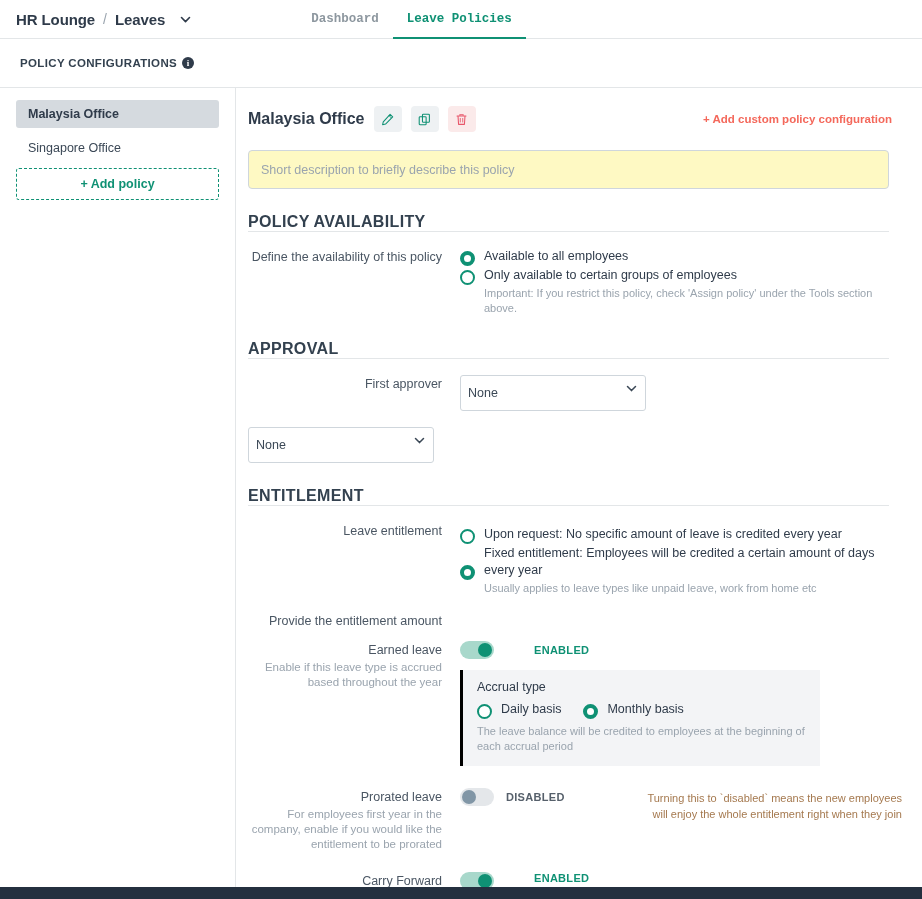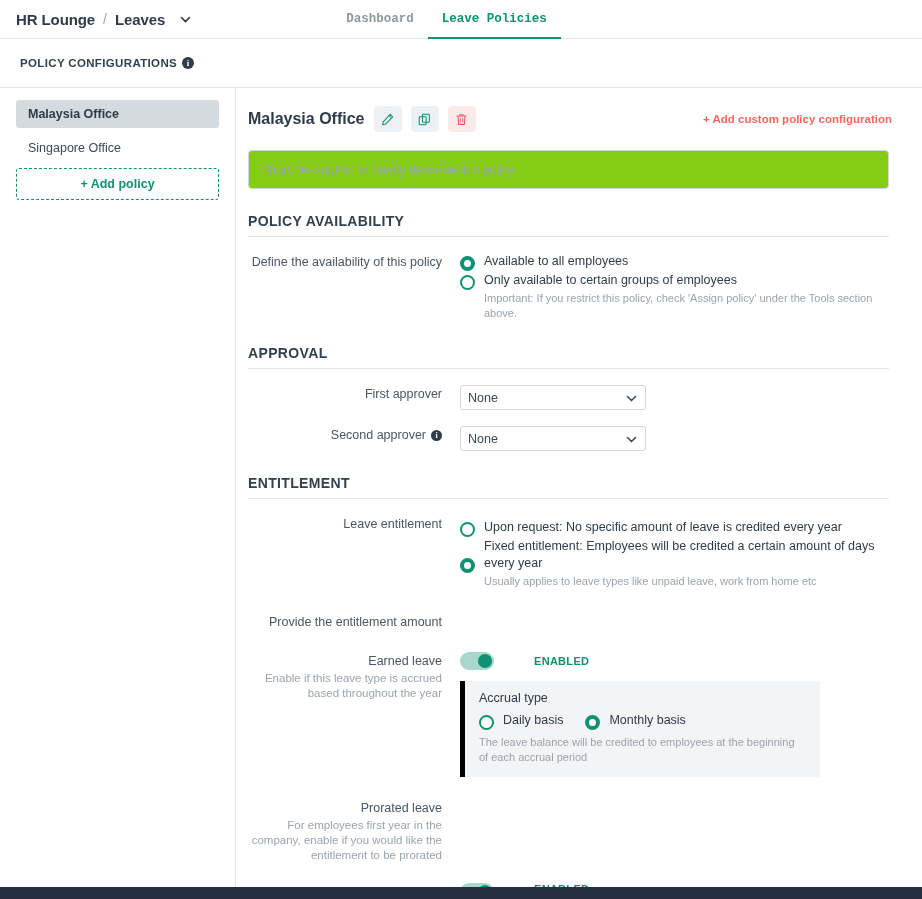--- a/index.html
+++ b/index.html
@@ -10,21 +10,21 @@
     font-family: "Liberation Sans", sans-serif;
     overflow: hidden;
   }
   body { position: relative; }
 
   
   .topbar {
     position: absolute; left: 0; top: 0; width: 922px; height: 39px;
     background: #ffffff;
     border-bottom: 1px solid #e3e6e8;
-    display: flex; align-items: center; gap: 35px;
+    display: flex; align-items: center;
   }
   .breadcrumb {
     display: flex; align-items: center; gap: 8px;
     margin-left: 16px;
   }
   .bc-root {
     font-size: 15px; font-weight: bold; color: #2f3b4a; letter-spacing: -0.1px;
   }
   .bc-sep { font-size: 14px; color: #9aa4ae; }
   .bc-leaf {
@@ -109,32 +109,32 @@
   .icon-btn.danger { background: #fbeaea; }
   .spacer { flex: 1; }
   .add-custom {
     font-size: 11.5px; font-weight: bold; color: #f4685b; white-space: nowrap;
   }
 
   
   .desc-input {
     margin-top: 14px; width: 641px; height: 39px;
     border: 1px solid #cfd6dc; border-radius: 4px;
-    background: #84cc16; padding: 0 12px;
+    background: #fef9c3; padding: 0 12px;
     font-size: 12.5px; color: #5a6570;
     font-family: "Liberation Sans", sans-serif;
     outline: none;
   }
   .desc-input::placeholder { color: #9aa4ae; }
 
   
   .section { margin-top: 24px; width: 641px; }
   .section-title {
-    font-size: 14px; letter-spacing: 0.35px; font-weight: bold; color: #33414f;
-    padding-bottom: 7px; border-bottom: 1px solid #e3e6e8;
+    font-size: 16px; letter-spacing: 0.35px; font-weight: bold; color: #33414f;
+    border-bottom: 1px solid #e3e6e8;
   }
 
   .row { display: flex; margin-top: 16px; }
   .row-label {
     width: 212px; min-width: 212px; text-align: right; padding-right: 18px;
     font-size: 12.5px; color: #4a5663; line-height: 16px; padding-top: 1px;
   }
   .row-label .sub {
     display: block; color: #9aa4ae; font-size: 11.5px; line-height: 15px; margin-top: 2px;
   }
@@ -153,21 +153,21 @@
   .radio-label {
     font-size: 12.5px; color: #2f3b4a; line-height: 17px; max-width: 400px;
   }
   .hint {
     font-size: 11px; color: #9aa4ae; margin: 1px 0 0 24px; line-height: 15px;
   }
 
   
   .select-wrap { position: relative; width: 186px; }
   select.styled {
-    width: 186px; height: 25px;
+    width: 186px; height: 36px;
     border: 1px solid #cfd6dc; border-radius: 3px; background: #fff;
     font-size: 12.5px; color: #3b4856; padding: 0 22px 0 7px;
     font-family: "Liberation Sans", sans-serif;
     appearance: none; -webkit-appearance: none; outline: none;
   }
   .sel-chev {
     position: absolute; right: 8px; top: 6px; pointer-events: none;
   }
 
   
@@ -197,21 +197,21 @@
   .toggle.on .knob { left: 18px; background: #0f9174; }
   .toggle-text {
     font-size: 11px; font-weight: bold; letter-spacing: 0.3px;
   }
   .toggle-text.on { color: #0f9174; padding-left: 28px; }
   .toggle-text.off { color: #56606b; }
 
   
   .accrual-box {
     margin-top: 11px; width: 360px; background: #f3f4f6;
-    border-left: 5px solid #000000; padding: 10px 14px 12px 14px;
+    border-left: 3px solid #000000; padding: 10px 14px 12px 14px;
   }
   .accrual-title { font-size: 12.5px; color: #2f3b4a; font-weight: normal; margin-bottom: 7px; }
   .accrual-opts { display: flex; align-items: center; gap: 22px; }
   .accrual-note { font-size: 11px; color: #9aa4ae; line-height: 15px; margin-top: 6px; }
 
   .warn-note {
     font-size: 11px; color: #a5794f; line-height: 16px;
     text-align: right; width: 272px; padding-top: 2px;
   }
   .row-warn { display: flex; align-items: flex-start; }
@@ -322,21 +322,20 @@
             <span class="sel-chev">
               <svg width="13" height="13" viewBox="0 0 13 13">
                   <path d="M2.5 4.5 L6.5 8.6 L10.5 4.5" fill="none" stroke="#3b4856" stroke-width="1.5" stroke-linecap="round" stroke-linejoin="round"></path>
                 </svg>
             </span>
           </div>
         </div>
       </div>
 
       <div class="row">
-        <div class="row-label"><span>Second approver</span><span class="info-dot sm">i</span></div>
         <div class="row-ctl">
           <div class="select-wrap">
             <select class="styled">
               <option>None</option>
             </select>
             <span class="sel-chev">
               <svg width="13" height="13" viewBox="0 0 13 13">
                   <path d="M2.5 4.5 L6.5 8.6 L10.5 4.5" fill="none" stroke="#3b4856" stroke-width="1.5" stroke-linecap="round" stroke-linejoin="round"></path>
                 </svg>
             </span>
@@ -357,25 +356,25 @@
             <span class="radio-label">Upon request: No specific amount of leave is credited every year</span>
           </div>
           <div class="radio-line">
             <span class="radio on"></span>
             <span class="radio-label">Fixed entitlement: Employees will be credited a certain amount of days every year</span>
           </div>
           <div class="hint">Usually applies to leave types like unpaid leave, work from home etc</div>
         </div>
       </div>
 
-      <div class="row" style="margin-top:20px">
+      <div class="row" style="margin-top:12px">
         <div class="row-label" style="padding-top:5px">Provide the entitlement amount</div>
       </div>
 
-      <div class="row" style="margin-top:22px">
+      <div class="row" style="margin-top:12px">
         <div class="row-label" style="text-align:right">
           <span>Earned leave</span>
           <span class="sub">Enable if this leave type is accrued based throughout the year</span>
         </div>
         <div class="row-ctl">
           <div class="inline">
             <span class="toggle on">
                 <span class="knob"></span>
               </span>
             <span class="toggle-text on">ENABLED</span>
@@ -395,20 +394,29 @@
             <div class="accrual-note">The leave balance will be credited to employees at the beginning of each accrual period</div>
           </div>
         </div>
       </div>
 
       <div class="row" style="margin-top:22px">
         <div class="row-label">
           <span>Prorated leave</span>
           <span class="sub">For employees first year in the company, enable if you would like the entitlement to be prorated</span>
         </div>
+        <div class="row-ctl row-warn">
+          <div class="inline" style="width:170px">
+            <span class="toggle">
+                <span class="knob"></span>
+              </span>
+            <span class="toggle-text off">DISABLED</span>
+          </div>
+          <div class="warn-note">Turning this to `disabled` means the new employees will enjoy the whole entitlement right when they join</div>
+        </div>
       </div>
 
       <div class="row" style="margin-top:20px">
         <div class="row-label">
           <span>Carry Forward</span>
           
         </div>
         <div class="row-ctl inline" style="align-items:flex-start">
           <span class="toggle on">
               <span class="knob"></span>

